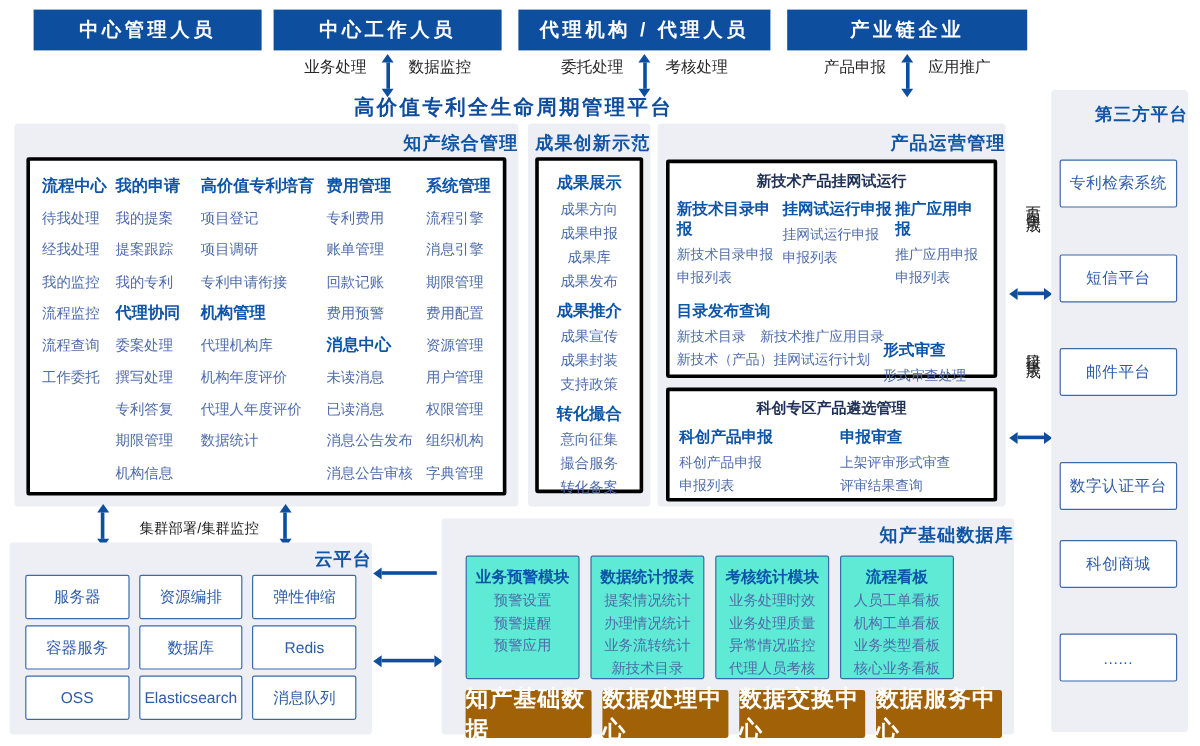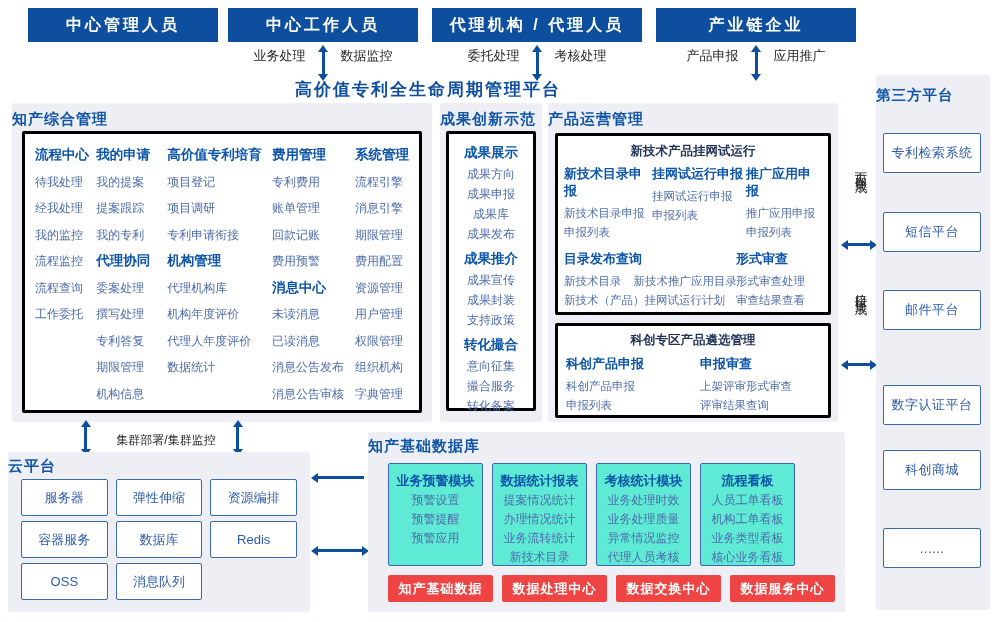--- a/index.html
+++ b/index.html
@@ -35,21 +35,21 @@
 
   
   .main-title{position:absolute;left:10px;top:78px;width:836px;text-align:center;
     font-size:17px;font-weight:bold;color:#0e4c9e;letter-spacing:2px;}
 
   
   .section{position:absolute;top:103px;height:319px;background:#edeff4;border-radius:3px;}
   #sec-zhichan{left:12px;width:420px;}
   #sec-chengguo{left:440px;width:102px;}
   #sec-chanpin{left:548px;width:290px;}
-  .section-title{text-align:left;font-weight:bold;font-size:15px;color:#1156a6;
+  .section-title{text-align:right;font-weight:bold;font-size:15px;color:#1156a6;
     padding-top:7px;letter-spacing:1px;}
   .white-box{position:absolute;background:#fff;border:3px solid #000000;border-radius:2px;box-sizing:border-box;}
 
   
   #zhichan-box{left:10px;top:28px;width:400px;height:282px;display:flex;padding:8px 10px;}
   .z-col{font-size:12px;line-height:26.5px;color:#4e6cab;white-space:nowrap;}
   .z-col:nth-child(1){width:62px;}
   .z-col:nth-child(2){width:72px;}
   .z-col:nth-child(3){width:106px;}
   .z-col:nth-child(4){width:84px;}
@@ -67,21 +67,21 @@
   .inner-title{text-align:center;font-weight:bold;font-size:12.5px;color:#1f3156;}
   .b1-row1{display:flex;margin-top:5px;justify-content:center;}
   .b1-col{box-sizing:border-box;}
   .b1-col:nth-child(1){width:88px;}
   .b1-col:nth-child(2){width:94px;}
   .b1-col:nth-child(3){flex:1;}
   .p-head{font-weight:bold;font-size:13px;color:#0d55a8;line-height:17px;margin-bottom:5px;}
   .p-item{font-size:11.5px;color:#4e6cab;line-height:19px;white-space:nowrap;}
   .b1-row2{display:flex;margin-top:8px;}
   .b1-cat{width:172px;}
-  .b1-review{flex:1;}
+  .b1-review{flex:1;margin-top:33px;}
   .cat-line span{margin-right:12px;}
   .b2-cols{display:flex;margin-top:6px;}
   .b2-col:nth-child(1){width:134px;}
   .b2-col:nth-child(2){flex:1;}
 
   
   .vtext{position:absolute;left:853px;width:16px;writing-mode:vertical-rl;
     font-size:12.5px;color:#262626;letter-spacing:3px;}
   #vtext-page{top:162px;}
   #vtext-api{top:284px;}
@@ -122,21 +122,21 @@
 
   
   #db{position:absolute;left:368px;top:432px;width:477px;height:180px;background:#edeff4;border-radius:3px;}
   #db .section-title{padding-top:5px;}
   #db-modules{position:absolute;left:20px;top:31px;display:flex;gap:9px;}
   .db-module{width:95px;height:103px;background:#5eead4;border:1px solid #3c69ac;border-radius:2px;
     text-align:center;padding-top:7px;box-sizing:border-box;}
   .m-head{font-weight:bold;font-size:13px;color:#0d55a8;line-height:20px;}
   .m-item{font-size:12px;color:#4e6cab;line-height:19px;}
   #db-buttons{position:absolute;left:20px;top:143px;display:flex;gap:9px;}
-  .db-button{width:105px;height:27px;background:#ef4444;color:#fff;font-weight:bold;font-size:13px;
+  .db-button{width:105px;height:40px;background:#a16207;color:#fff;font-weight:bold;font-size:19px;
     display:flex;align-items:center;justify-content:center;border-radius:2px;letter-spacing:1px;}
 </style>
 </head>
 <body>
 
 <div class="canvas">
 
   <div id="top-bar">
       <div class="top-group">
         <div class="top-header">中心管理人员</div>
@@ -319,26 +319,27 @@
   </div>
 
   <div class="varrow abs" id="cluster-arrow-left"></div>
   <div id="cluster-label">集群部署/集群监控</div>
   <div class="varrow abs" id="cluster-arrow-right"></div>
 
   <div id="cloud">
     <div class="section-title">云平台</div>
     <div id="cloud-grid">
         <div class="cloud-cell">服务器</div>
+        <div class="cloud-cell">资源编排</div>
         <div class="cloud-cell">弹性伸缩</div>
-        <div class="cloud-cell">资源编排</div>
         <div class="cloud-cell">容器服务</div>
         <div class="cloud-cell">数据库</div>
         <div class="cloud-cell">Redis</div>
         <div class="cloud-cell">OSS</div>
+        <div class="cloud-cell">Elasticsearch</div>
         <div class="cloud-cell">消息队列</div>
       </div>
   </div>
 
   <div class="harrow left-only" id="arrow-cloud-top"></div>
   <div class="harrow" id="arrow-cloud-bottom"></div>
 
   <div id="db">
     <div class="section-title">知产基础数据库</div>
     <div id="db-modules">

